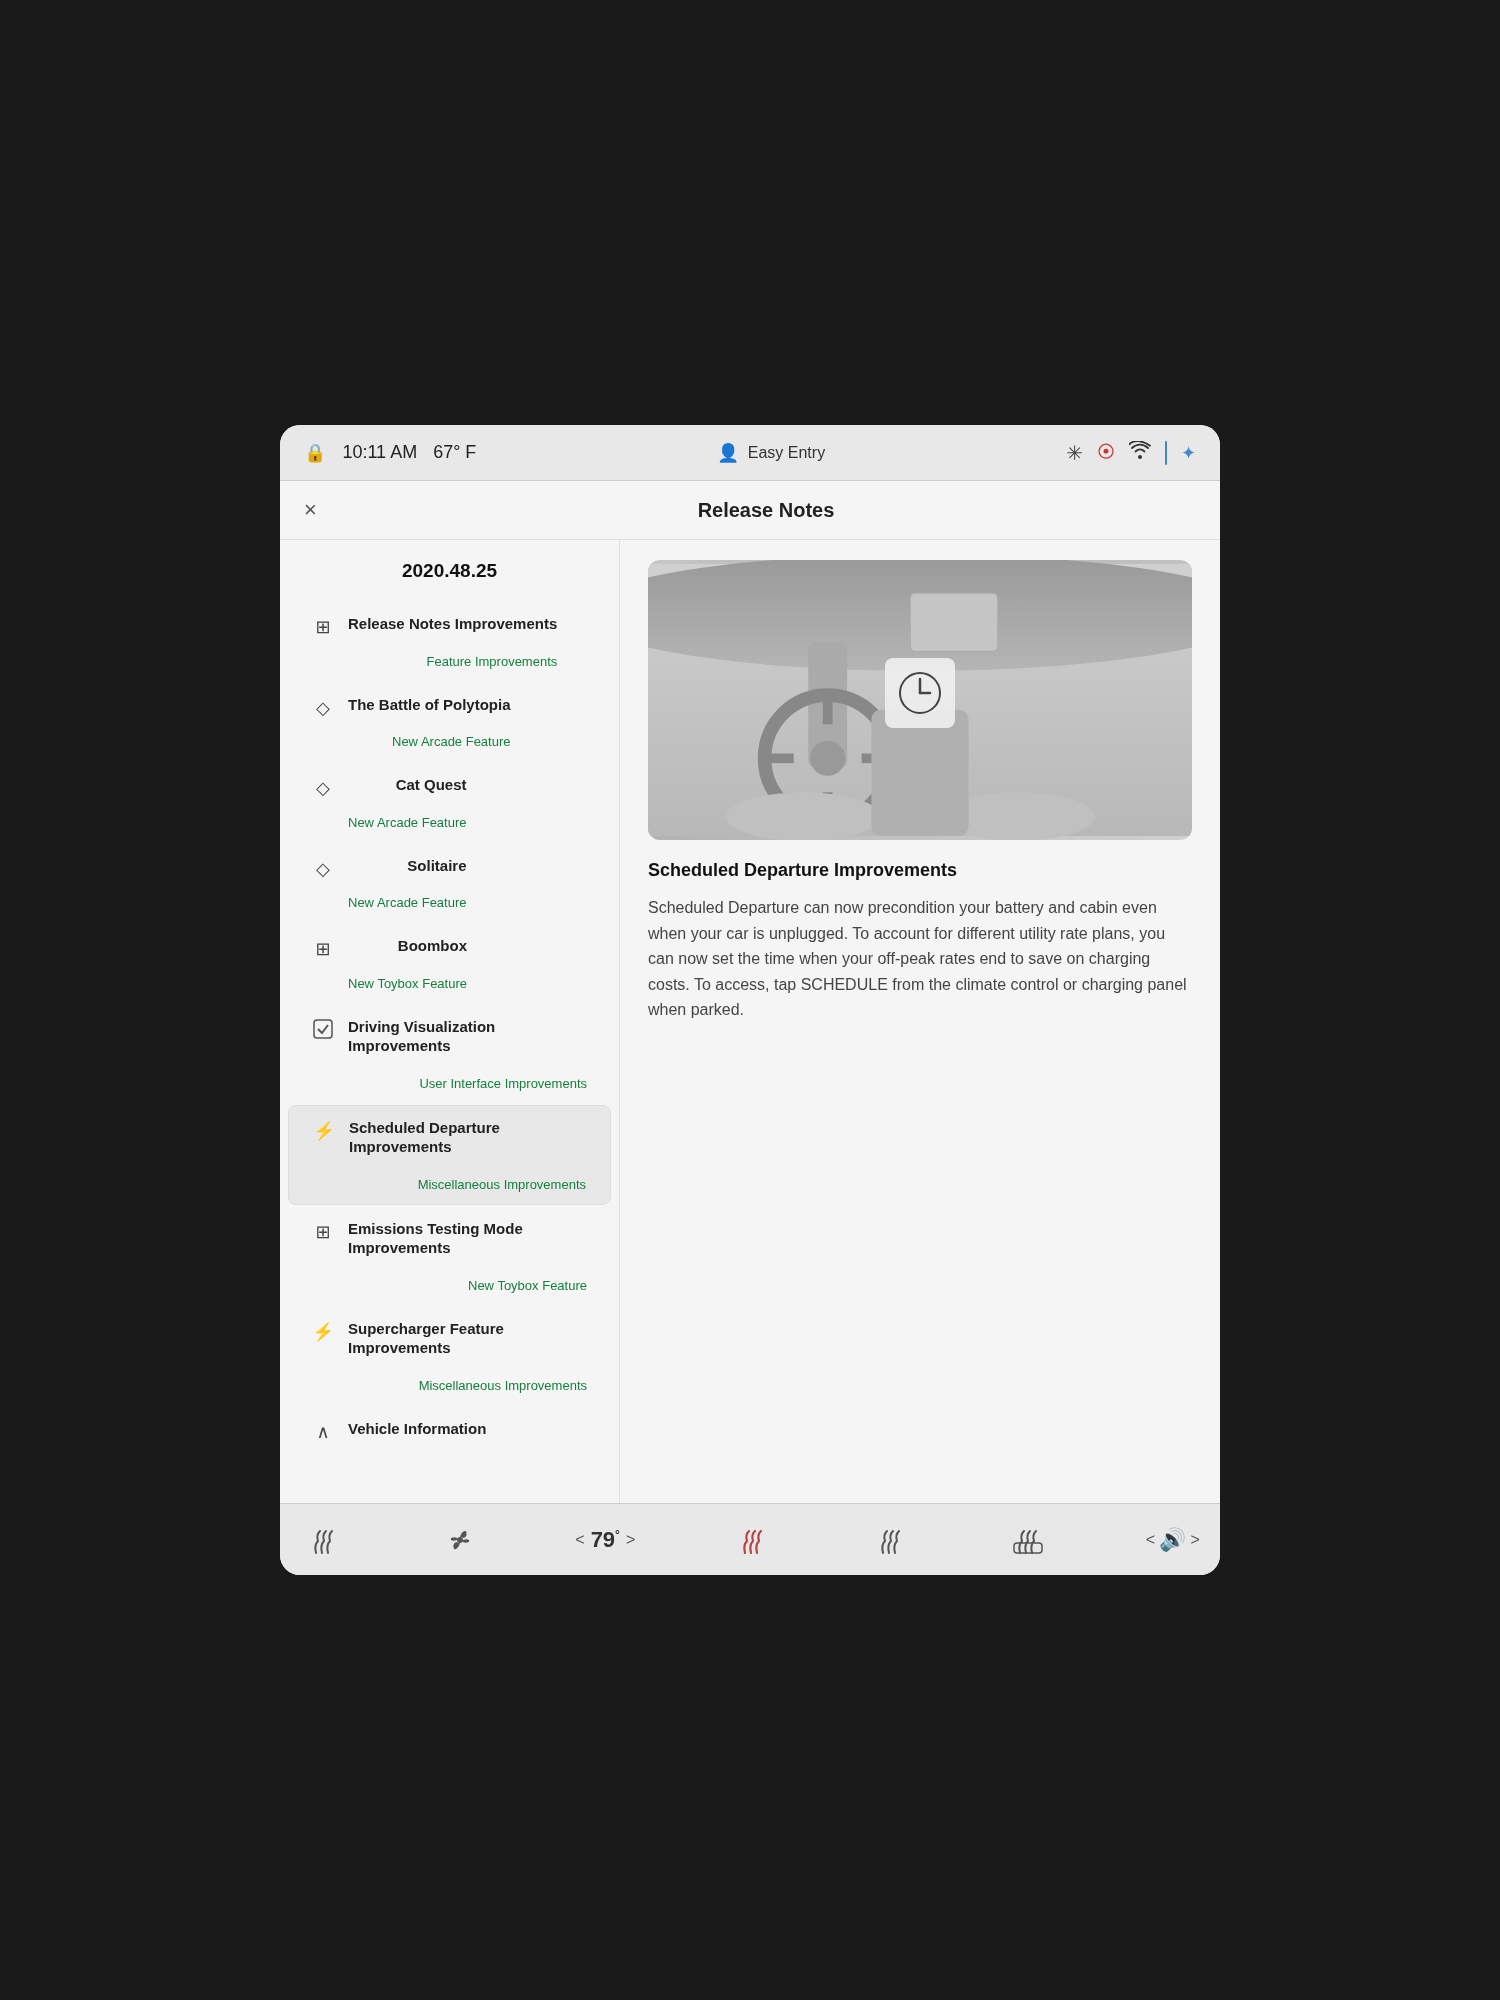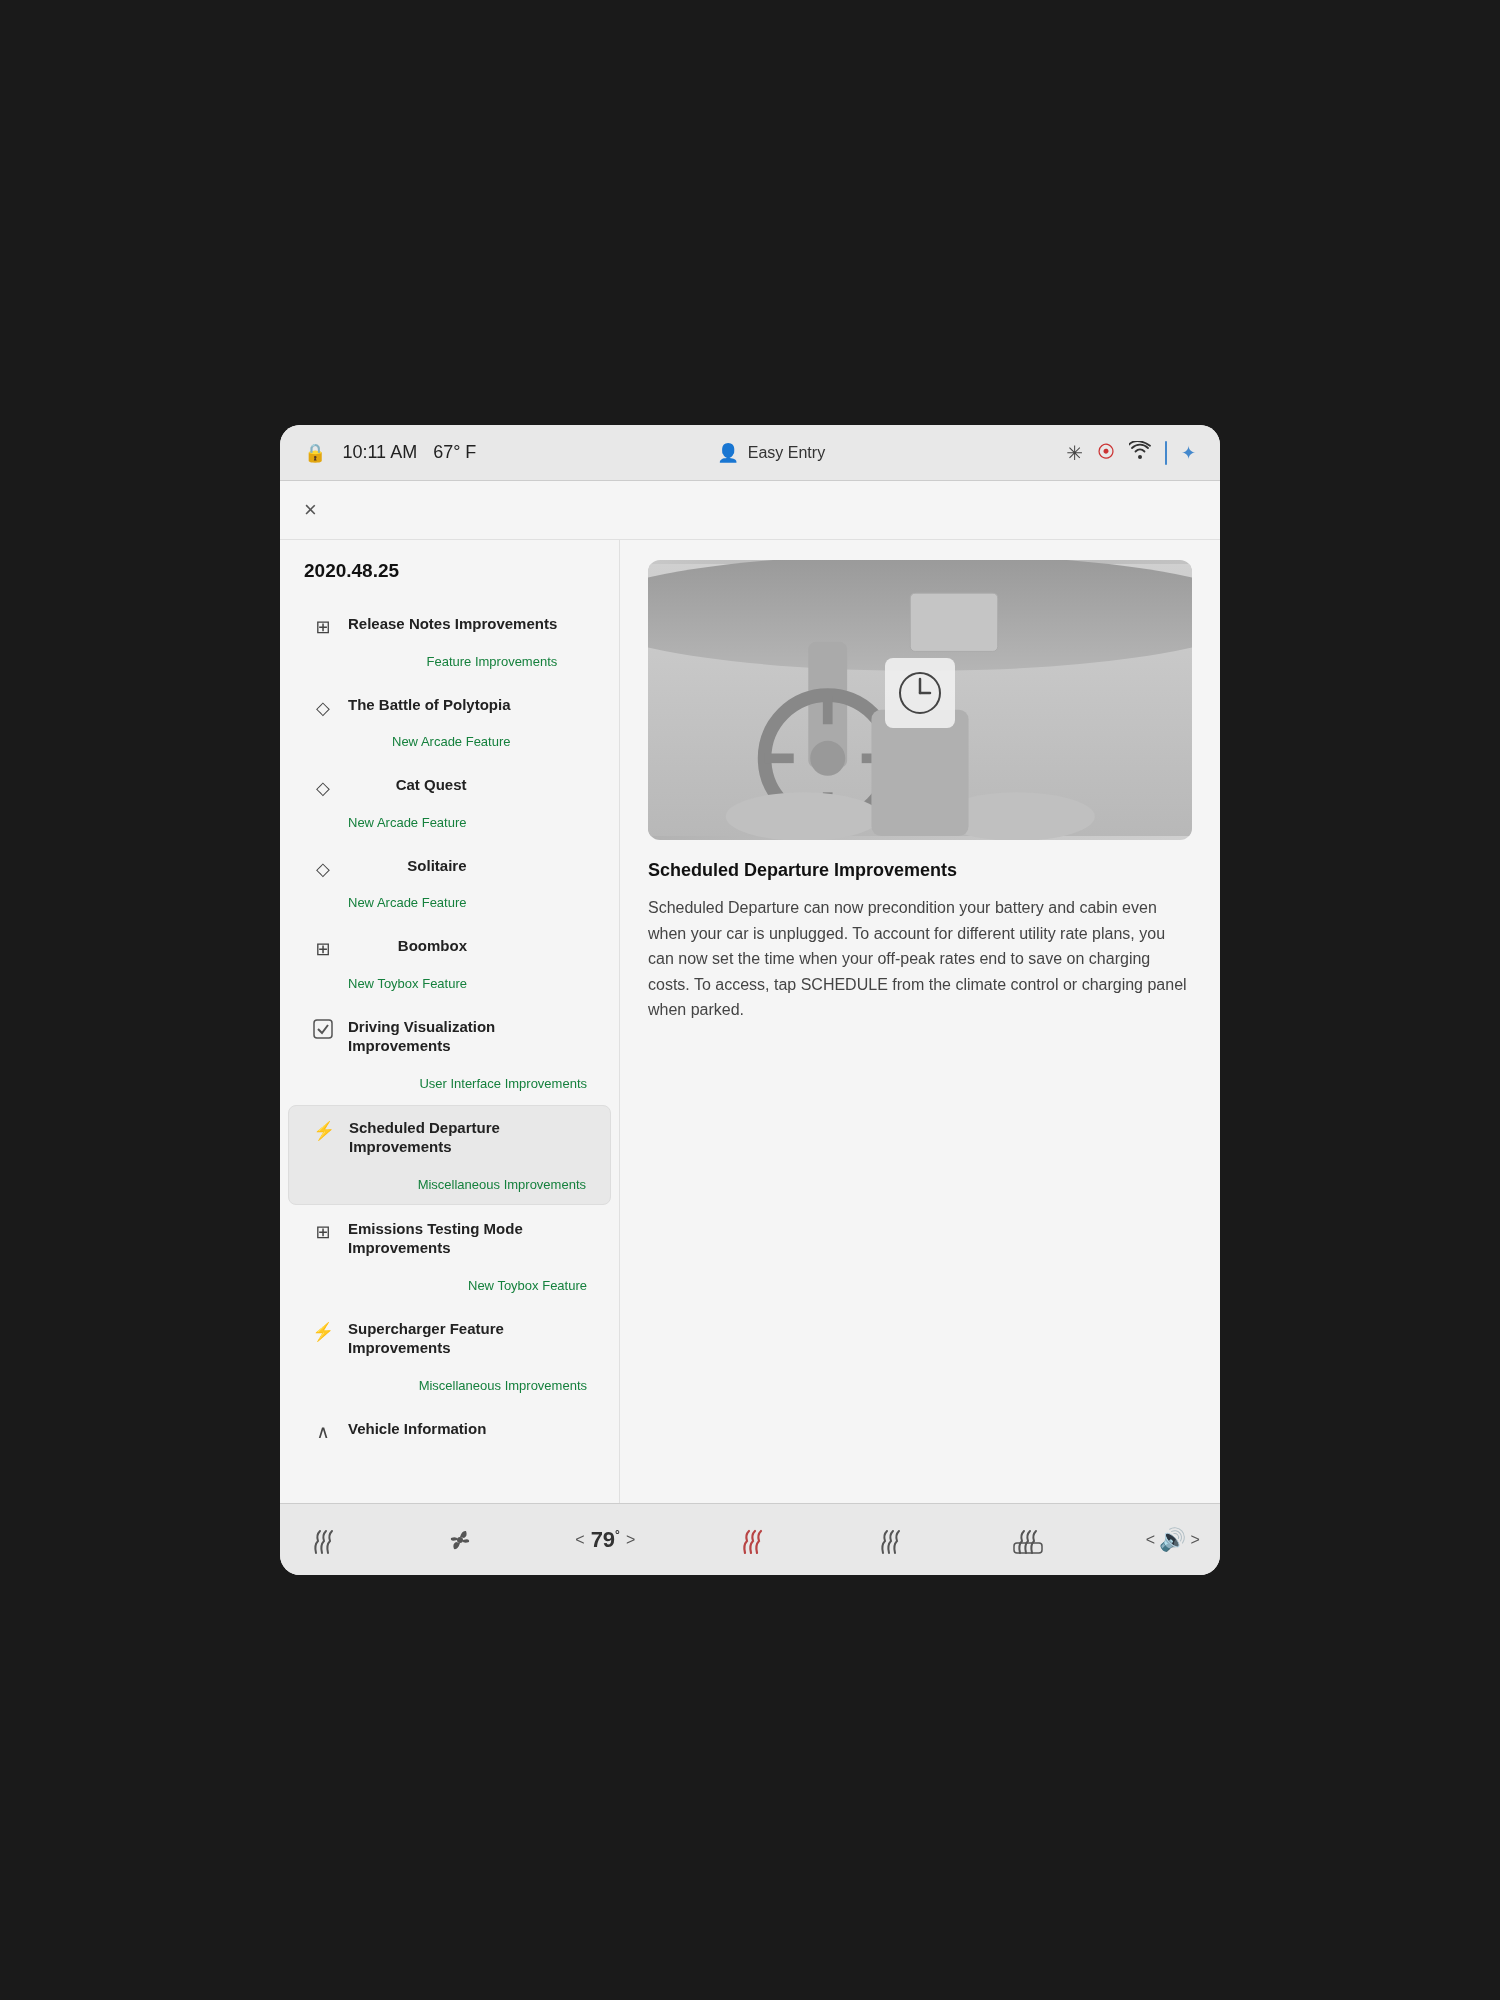--- a/index.html
+++ b/index.html
@@ -131,20 +131,21 @@
       background: #f5f5f5;
       flex-shrink: 0;
       border-right: 1px solid #e0e0e0;
     }
 
     .version-label {
       font-size: 19px;
       font-weight: 700;
       color: #111;
       padding: 0 24px 20px 24px;
+      text-align: center;
     }
 
     .sidebar-item {
       display: flex;
       align-items: flex-start;
       padding: 12px 24px;
       cursor: pointer;
       border-radius: 8px;
       margin: 0 8px 2px 8px;
       gap: 14px;
@@ -304,20 +305,21 @@
       </span>
       <span style="display:inline-block;width:2px;height:24px;background:#4488cc;border-radius:1px;"></span>
       <span class="status-icon bluetooth-icon">✦</span>
     </div>
   </div>
 
   <div class="content">
 
     <div class="header">
       <span class="close-btn">×</span>
+      <span class="header-title">Release Notes</span>
     </div>
 
     <div class="main">
 
       <div class="sidebar">
         <div class="version-label">2020.48.25</div>
 
         <div class="sidebar-item">
           <span class="item-icon">⊞</span>
           <div class="item-text">

